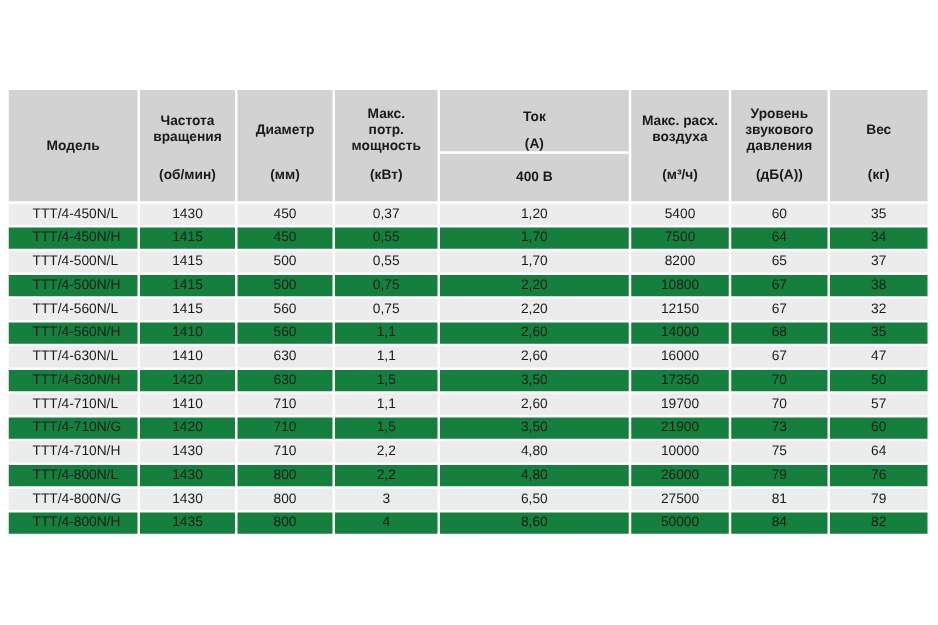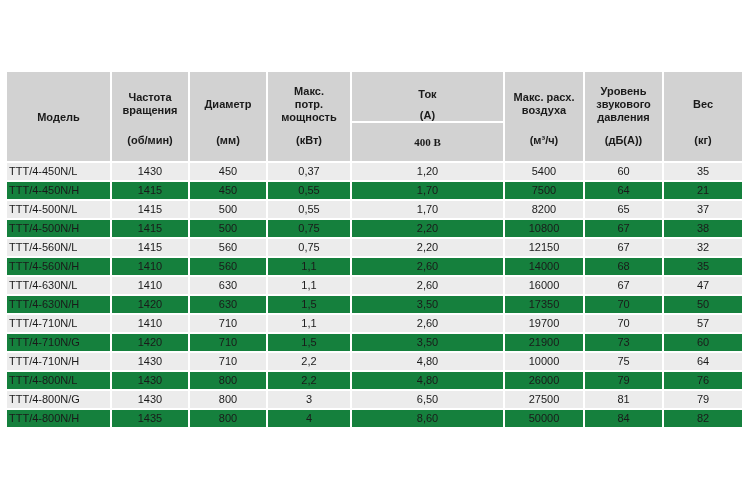--- a/index.html
+++ b/index.html
@@ -31,31 +31,31 @@
     flex: 1; display: flex; align-items: center; justify-content: center;
     white-space: pre-line; line-height: 13px;
   }
   .hu { height: 25px; display: flex; align-items: center; justify-content: center; }
   .model-h { height: 71px; display: flex; align-items: center; justify-content: center; }
   th.tok-top { height: 44px; }
   .tokwrap {
     display: flex; flex-direction: column; align-items: center;
     justify-content: center; gap: 9px; line-height: 12px; margin-top: 16px;
   }
-  th.tok-sub { height: 38px; font-family: Liberation Serif, serif; }
+  th.tok-sub { height: 38px; }
   td {
     font-size: 11px; color: #1a1a1a;
     text-align: center;
     height: 17px; line-height: 17px;
     padding: 0;
     overflow: hidden; white-space: nowrap;
   }
   tr.light td { background: #ececec; }
   tr.dark td { background: #15803d; }
-  td.model { text-align: left; padding-left: 2px; }
+  td.model { text-align: left; padding-left: 19px; }
 </style>
 </head>
 <body>
 
 <table class="spec">
   <colgroup>
     <col style="width:103px">
     <col style="width:76px">
     <col style="width:76px">
     <col style="width:82px">
@@ -134,21 +134,21 @@
         <td>35</td>
       </tr>
       <tr class="dark">
         <td class="model">TTT/4-450N/H</td>
         <td>1415</td>
         <td>450</td>
         <td>0,55</td>
         <td>1,70</td>
         <td>7500</td>
         <td>64</td>
-        <td>21</td>
+        <td>34</td>
       </tr>
       <tr class="light">
         <td class="model">TTT/4-500N/L</td>
         <td>1415</td>
         <td>500</td>
         <td>0,55</td>
         <td>1,70</td>
         <td>8200</td>
         <td>65</td>
         <td>37</td>

